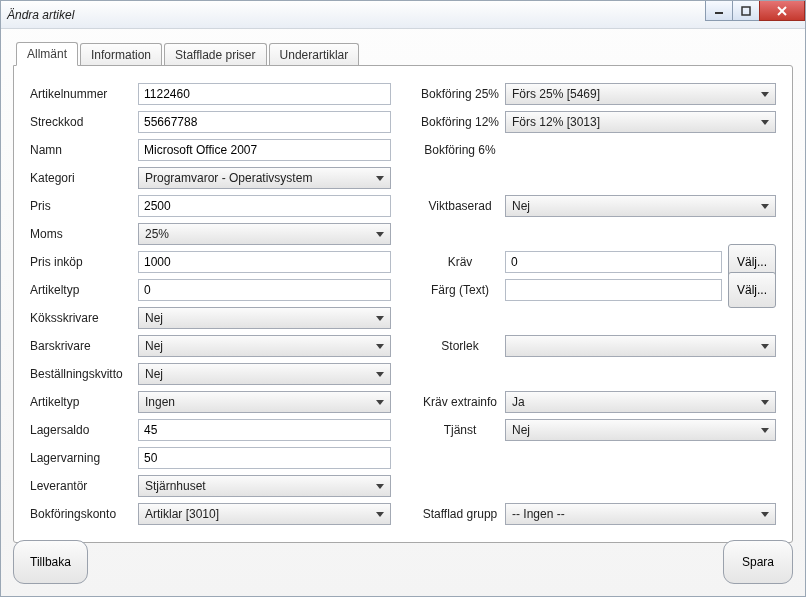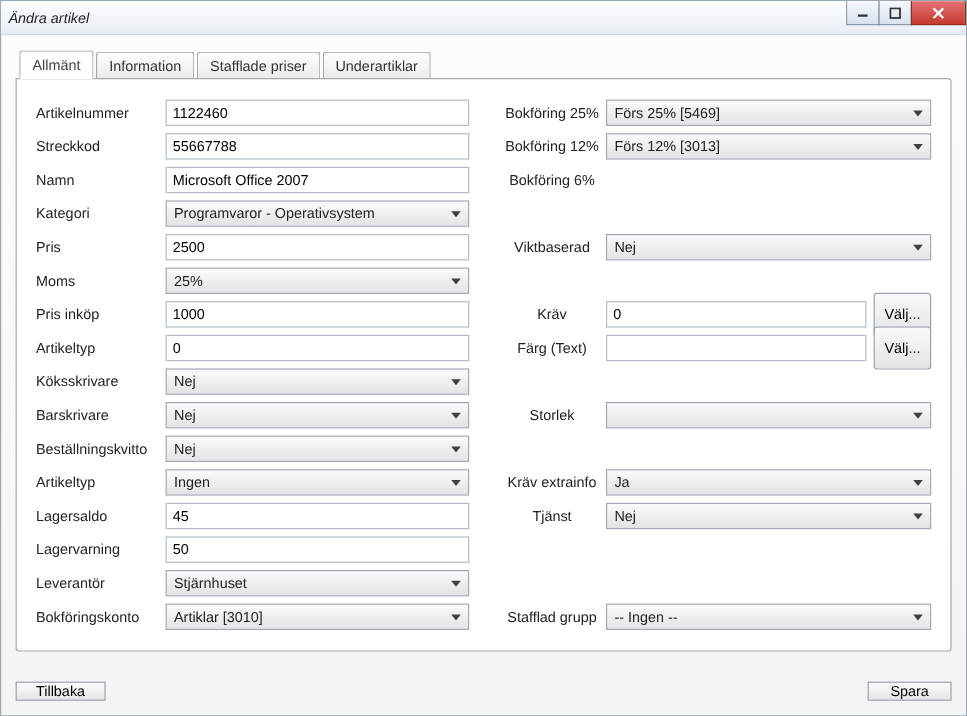--- a/index.html
+++ b/index.html
@@ -140,25 +140,25 @@
     cursor: default;
   }
   .bottom-buttons {
     position: absolute;
     left: 12px; right: 12px; bottom: 12px;
     display: flex;
     justify-content: space-between;
   }
   .btn {
     min-width: 70px;
-    height: 16px;
+    height: 44px;
     padding: 0 16px;
     border: 1px solid #9aa1ac;
     background: linear-gradient(#fbfbfb,#e5e5e5);
-    border-radius: 0;
+    border-radius: 11px;
     font: inherit;
     cursor: default;
   }
 </style>
 </head>
 <body>
 
 <div class="window">
   <div class="titlebar">
     <span class="titlebar-title">Ändra artikel</span>

